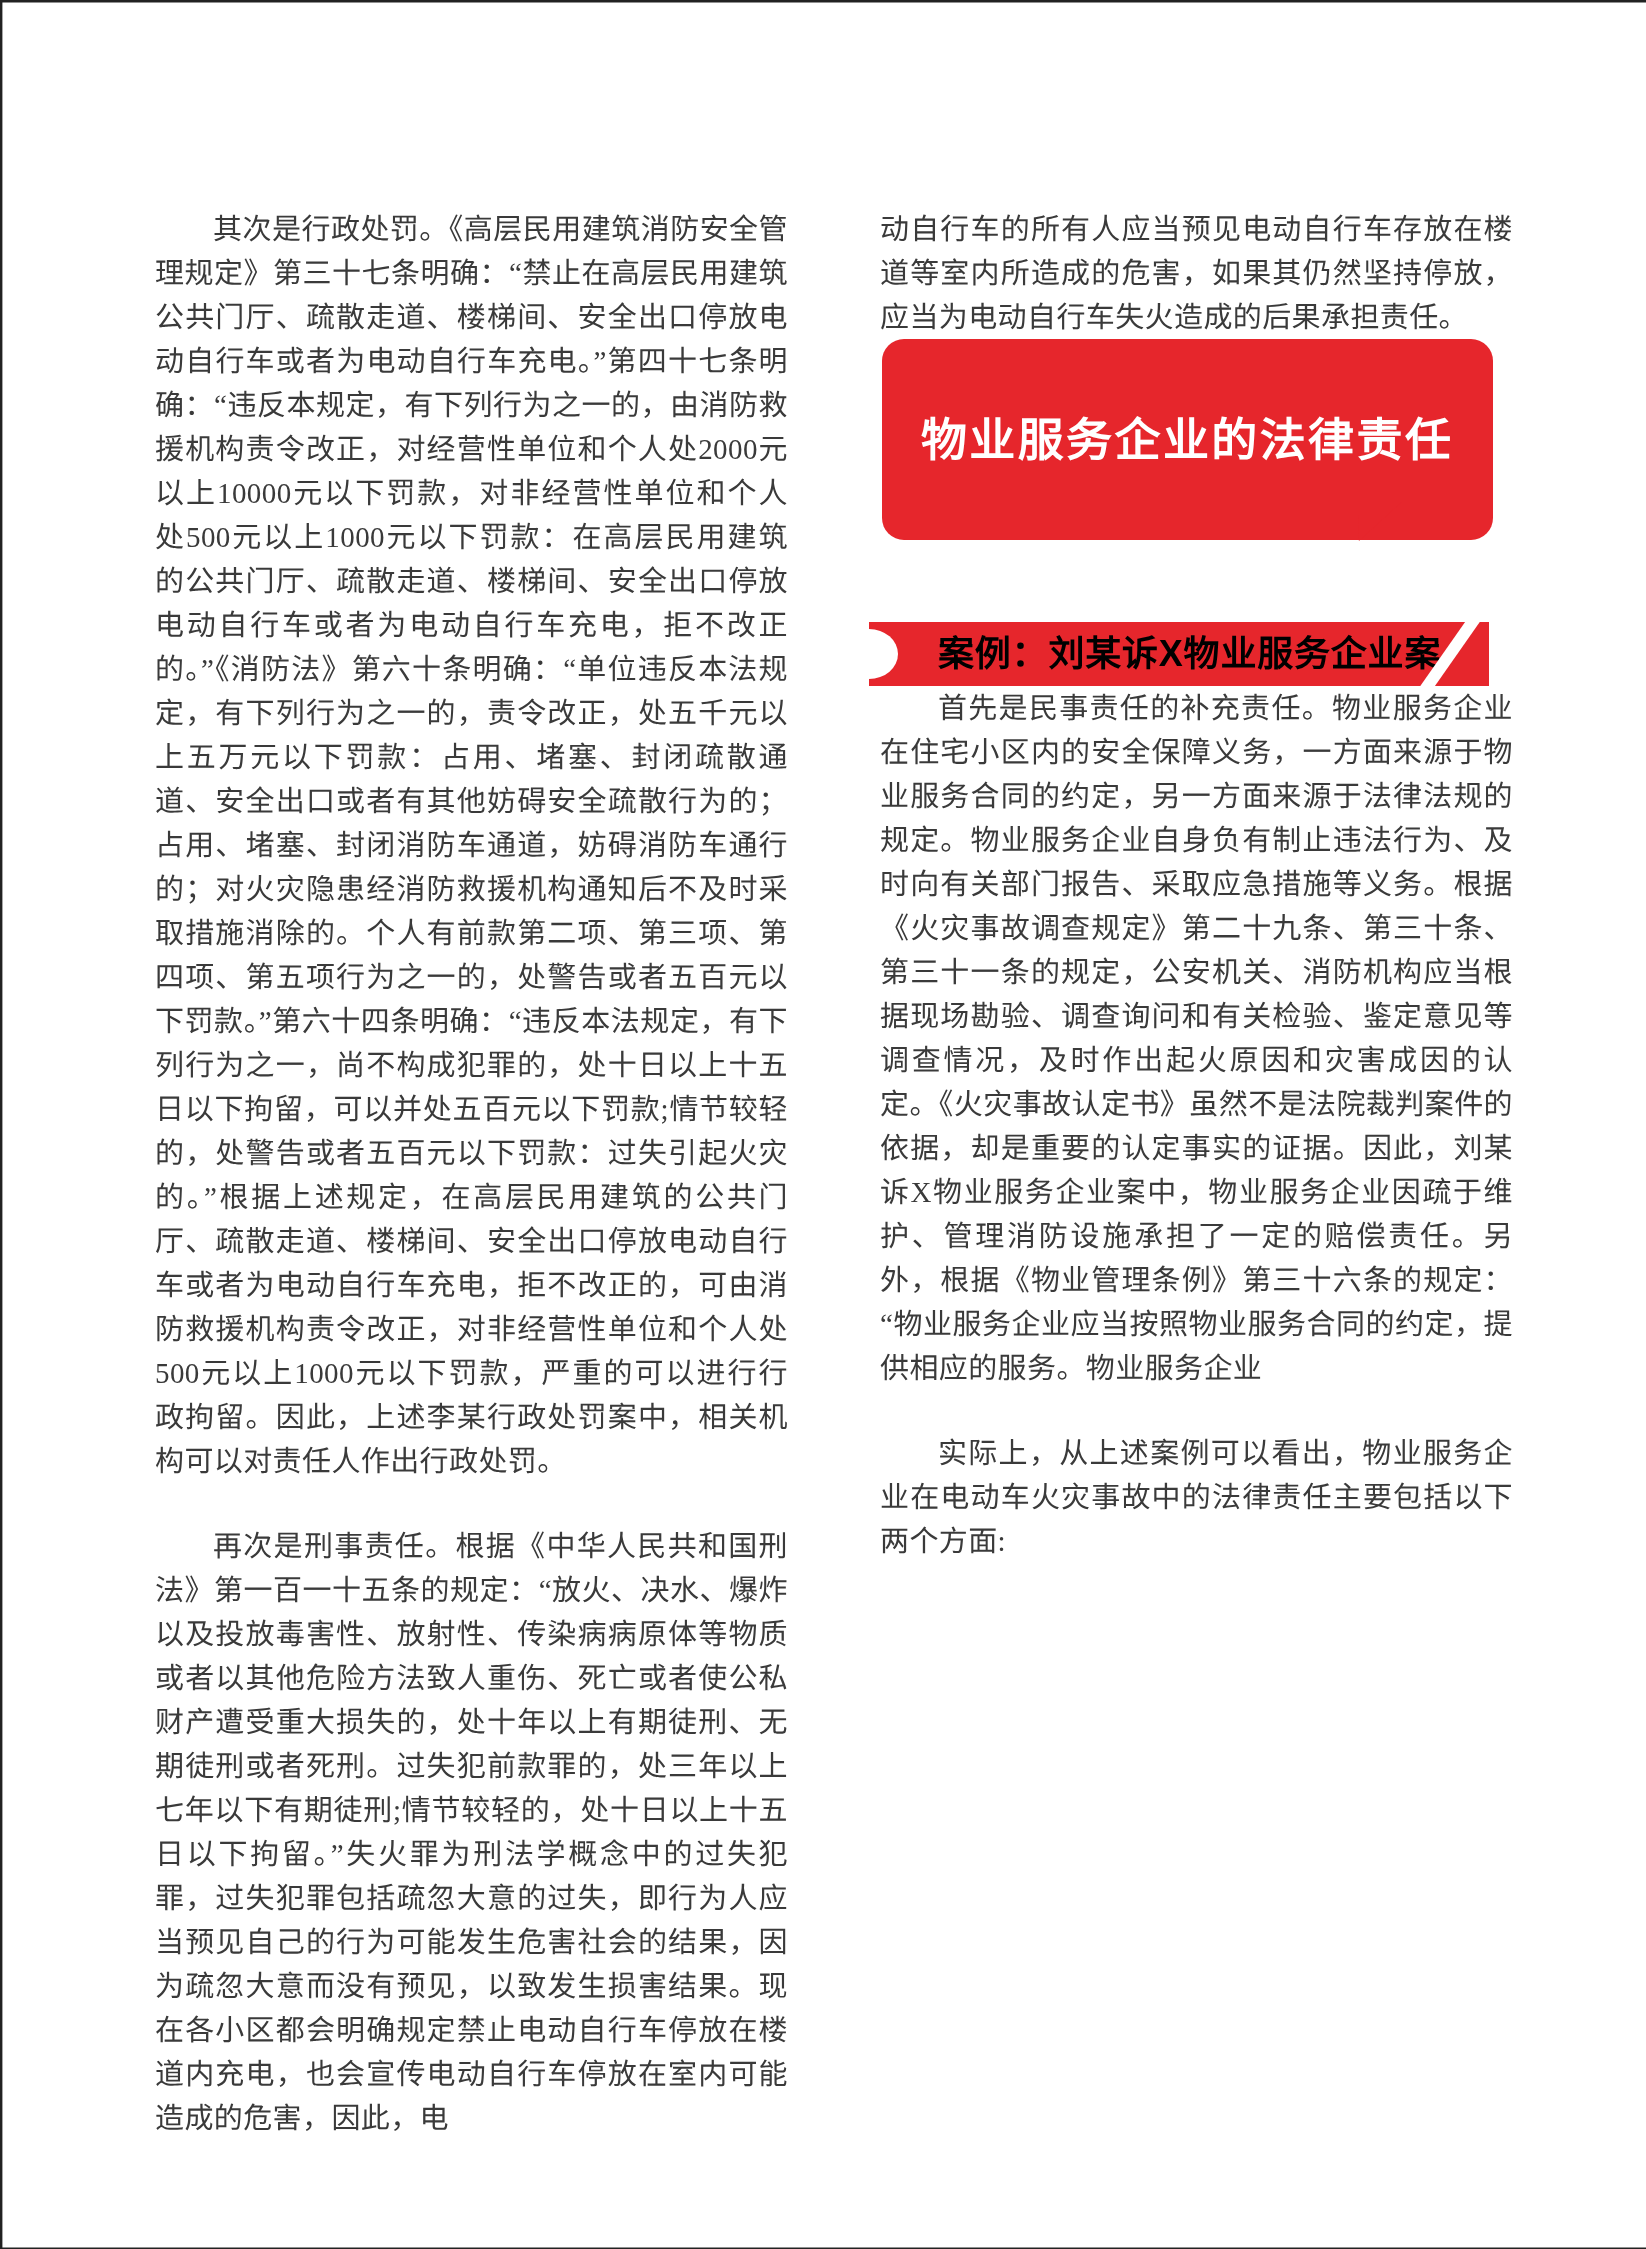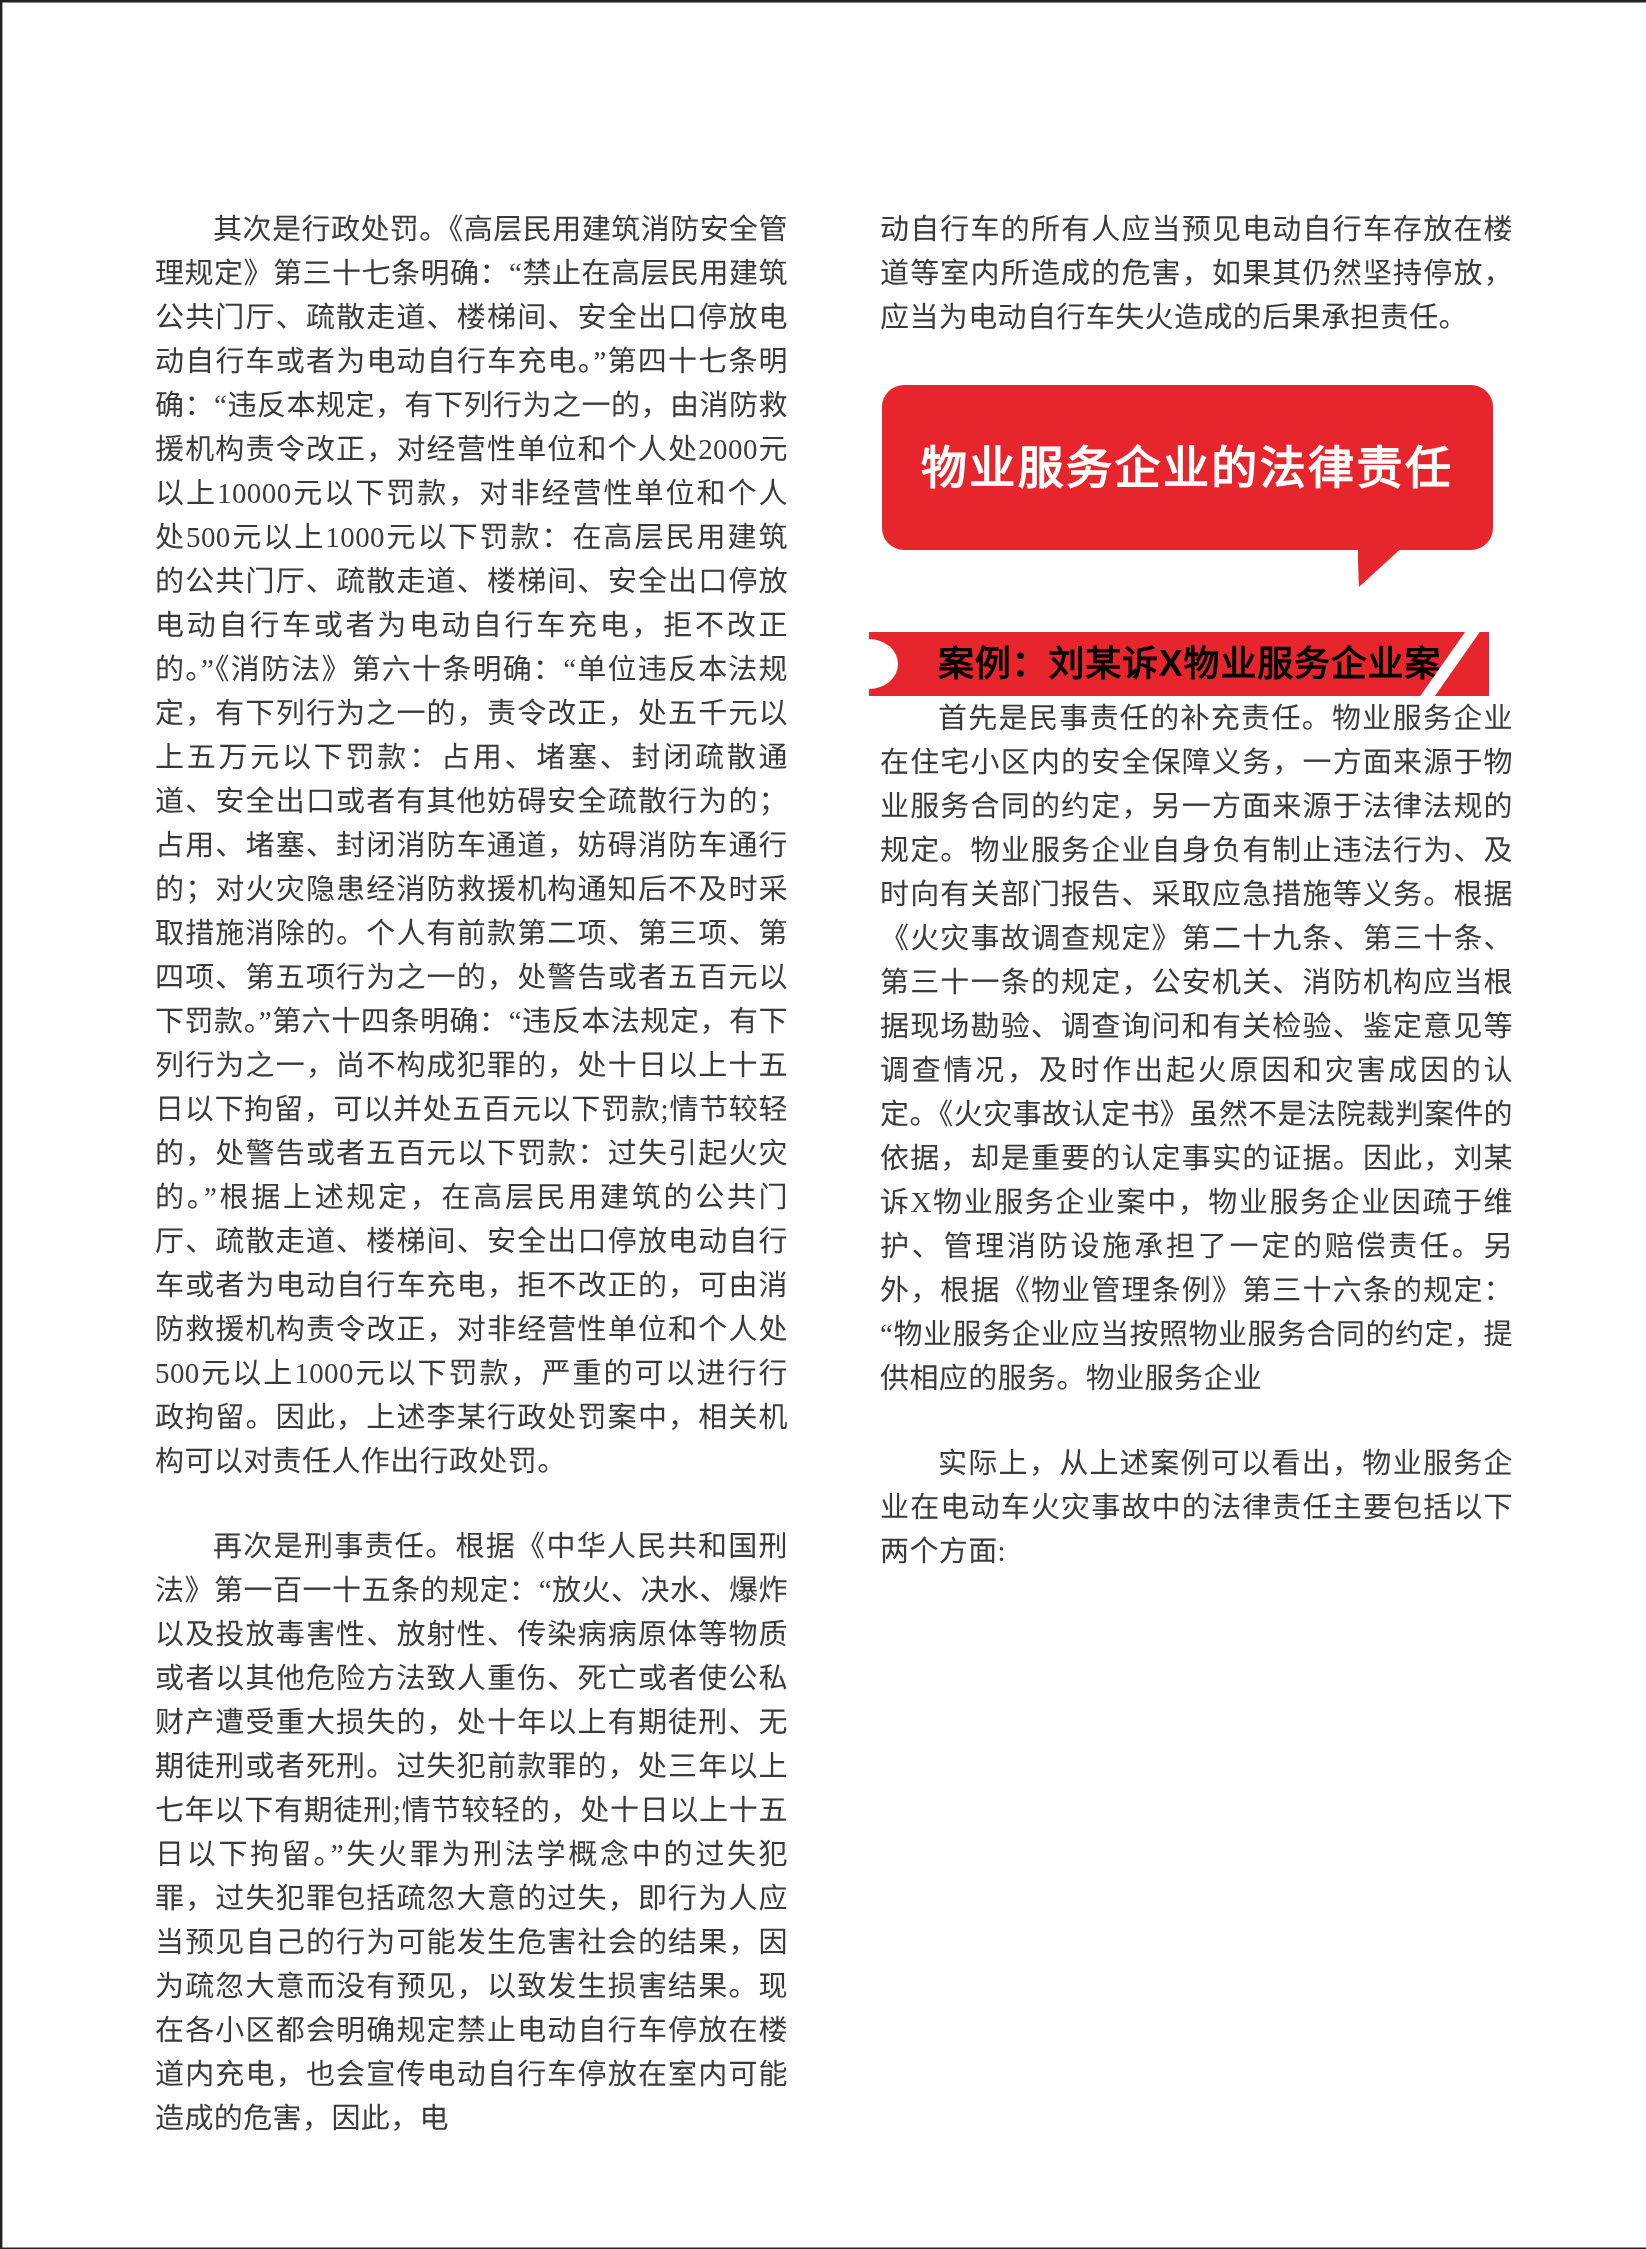--- a/index.html
+++ b/index.html
@@ -27,24 +27,23 @@
   }
   .col-left  { left: 155px; }
   .col-right { left: 880px; }
   .col p { margin: 0; text-indent: 2em; }
   .col p.no-indent { text-indent: 0; font-family: Liberation Serif, serif; }
   .col p + p, .gap-55 { margin-top: 41px; }
 
   
   .bubble-wrap {
     position: relative;
-    margin-top: 46px;
     margin-left: 1.6px;
     width: 611px;
-    height: 165px;
+    height: 201px;
   }
   .bubble {
     position: absolute; inset: 0;
     background: var(--accent);
     border-radius: 22px;
     display: flex; align-items: center; justify-content: center;
   }
   .bubble-title {
     font-family: "Liberation Sans", "DejaVu Sans", sans-serif;
     font-weight: bold;

